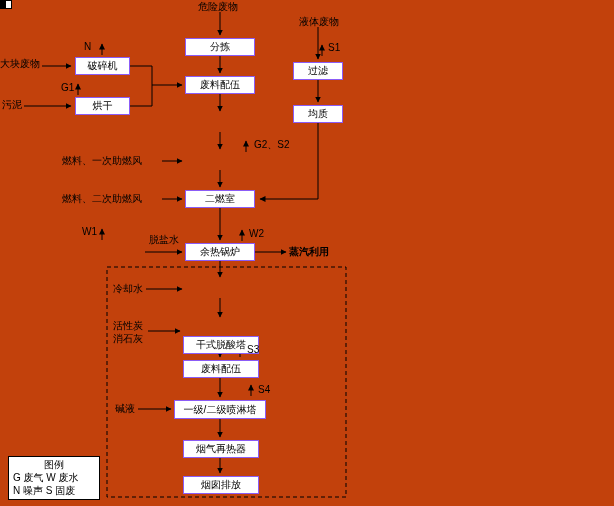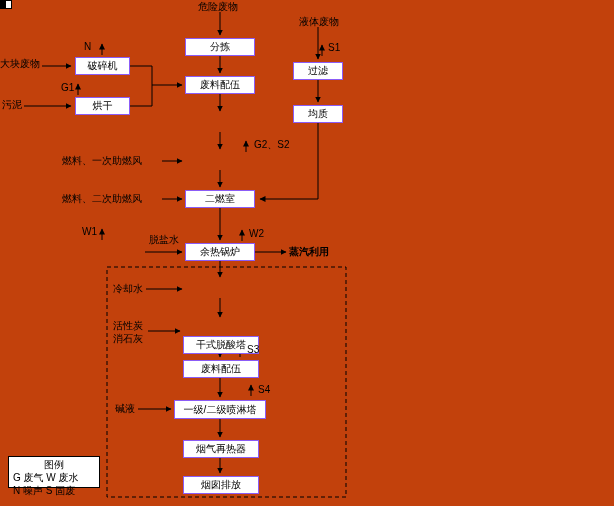--- a/index.html
+++ b/index.html
@@ -4,21 +4,21 @@
 <style>
   *{box-sizing:border-box;margin:0;padding:0}
   html,body{background:#fff}
   body{font-family:"Liberation Sans","DejaVu Sans",sans-serif;color:#000}
   .stage{position:relative;width:614px;height:506px;background:#c2410c;overflow:hidden}
   .box{position:absolute;border:1px solid #8b5cf6;background:#fff;display:flex;align-items:center;
        justify-content:center;font-size:10px;line-height:1;white-space:nowrap;z-index:2}
   .lbl{position:absolute;font-size:10px;line-height:11px;white-space:nowrap;z-index:2}
   .bold{font-weight:bold}
   svg.wires{position:absolute;left:0;top:0;z-index:1}
-  .legend{position:absolute;left:8px;top:456px;width:92px;height:32px;border:1px solid #000;
+  .legend{position:absolute;left:8px;top:456px;width:92px;height:44px;border:1px solid #000;
           background:#fff;font-size:10px;line-height:13px;padding:1px 4px;z-index:2}
   .legend .t{text-align:center}
   .corner{position:absolute;left:0;top:0;width:12px;height:9px;border:1px solid #000;background:#fff;z-index:2}
   .corner::after{content:"";position:absolute;left:0;top:0;width:5px;height:7px;background:#000}
 </style>
 </head>
 <body>
 
 <div class="stage">
 

